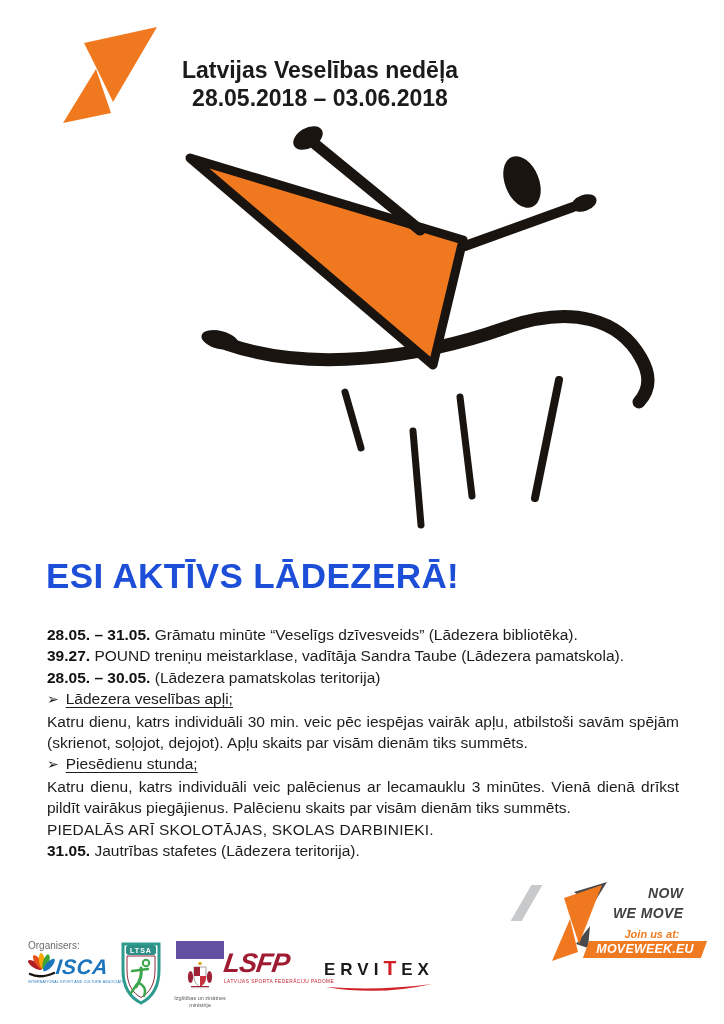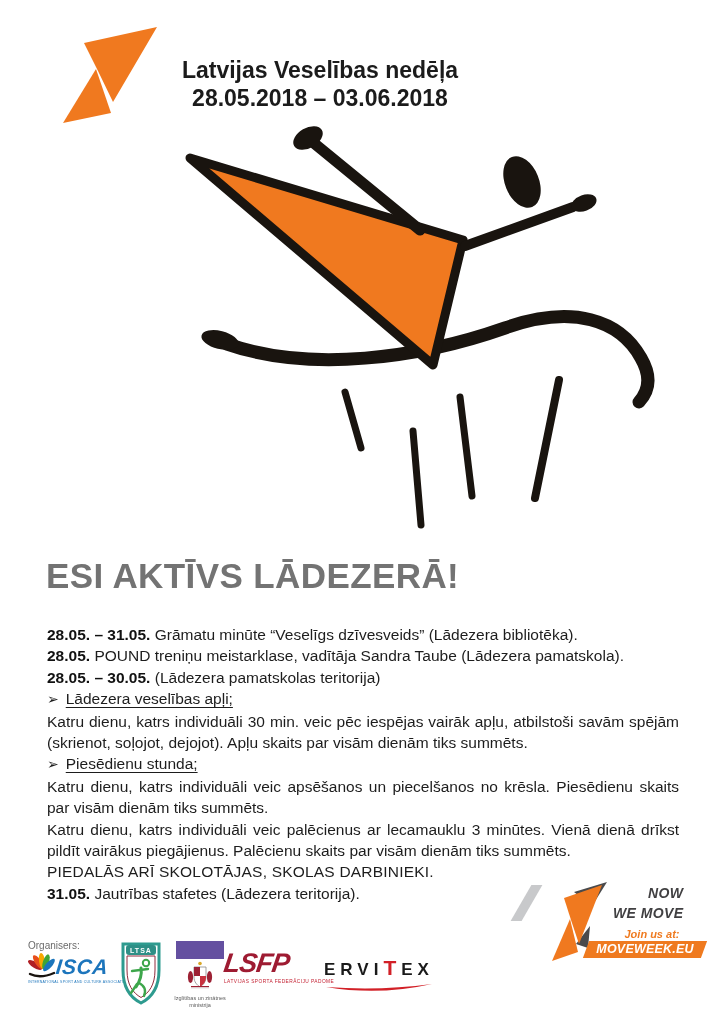--- a/index.html
+++ b/index.html
@@ -17,21 +17,21 @@
   }
   
   .figure { position:absolute; left:175px; top:118px; }
   
   .h-program {
     position:absolute; left:48px; top:417px; font-size:34px; font-weight:bold;
     line-height:49px; color:#262626; letter-spacing:.3px;
   }
   .h-event {
     position:absolute; left:46px; top:556px; font-size:35px; font-weight:bold;
-    color:#737373; letter-spacing:.4px; white-space:nowrap;
+    color:#1d4ed8; letter-spacing:.4px; white-space:nowrap;
   }
   
   .prog {
     position:absolute; left:47px; top:624px; width:632px;
     font-size:15.5px; line-height:21.4px; color:#1d1d1d;
   }
   .prog .row b { font-weight:bold; color:#111; }
   .prog .para { text-align:justify; }
   .prog .bullet .bglyph { display:inline-block; margin-right:7px; font-size:14px; }
   .prog .bullet .blabel { text-decoration:underline; text-underline-offset:2.5px; }
@@ -107,26 +107,25 @@
 
     <path d="M 170,274 L 186,330" stroke="#19140f" stroke-width="7" stroke-linecap="round"></path>
     <path d="M 238,313 L 246,407" stroke="#19140f" stroke-width="7" stroke-linecap="round"></path>
     <path d="M 285,279 L 297,378" stroke="#19140f" stroke-width="7" stroke-linecap="round"></path>
   </svg>
 
   <div class="h-event">ESI AKTĪVS LĀDEZERĀ!</div>
 
   <div class="prog">
     <div class="row"><b>28.05. – 31.05.</b><span> Grāmatu minūte “Veselīgs dzīvesveids” (Lādezera bibliotēka).</span></div>
-    <div class="row"><b>28.05.</b><span> POUND treniņu meistarklase, vadītāja Sandra Taube (Lādezera pamatskola).</span></div>
+    <div class="row"><b>39.27.</b><span> POUND treniņu meistarklase, vadītāja Sandra Taube (Lādezera pamatskola).</span></div>
     <div class="row"><b>28.05. – 30.05.</b><span> (Lādezera pamatskolas teritorija)</span></div>
     <div class="row bullet"><span class="bglyph">➢</span><span class="blabel">Lādezera veselības apļi;</span></div>
     <div class="row para">Katru dienu, katrs individuāli 30 min. veic pēc iespējas vairāk apļu, atbilstoši savām spējām (skrienot, soļojot, dejojot). Apļu skaits par visām dienām tiks summēts.</div>
     <div class="row bullet"><span class="bglyph">➢</span><span class="blabel">Piesēdienu stunda;</span></div>
-    <div class="row para">Katru dienu, katrs individuāli veic apsēšanos un piecelšanos no krēsla. Piesēdienu skaits par visām dienām tiks summēts.</div>
     <div class="row para">Katru dienu, katrs individuāli veic palēcienus ar lecamauklu 3 minūtes. Vienā dienā drīkst pildīt vairākus piegājienus. Palēcienu skaits par visām dienām tiks summēts.</div>
     <div class="row caps">PIEDALĀS ARĪ SKOLOTĀJAS, SKOLAS DARBINIEKI.</div>
     <div class="row"><b>31.05.</b><span> Jautrības stafetes (Lādezera teritorija).</span></div>
   </div>
 
   <div class="nwm-slash"></div>
   <svg class="nwm-mark" width="56" height="84" viewBox="0 0 56 84">
     <polygon points="22,10 55,0 40,24" fill="#4a4a4c"></polygon>
     <polygon points="24,62 38,44 36,66" fill="#4a4a4c"></polygon>
     <polygon points="12,16 50,3 27,62 19,38" fill="#f0791f"></polygon>

